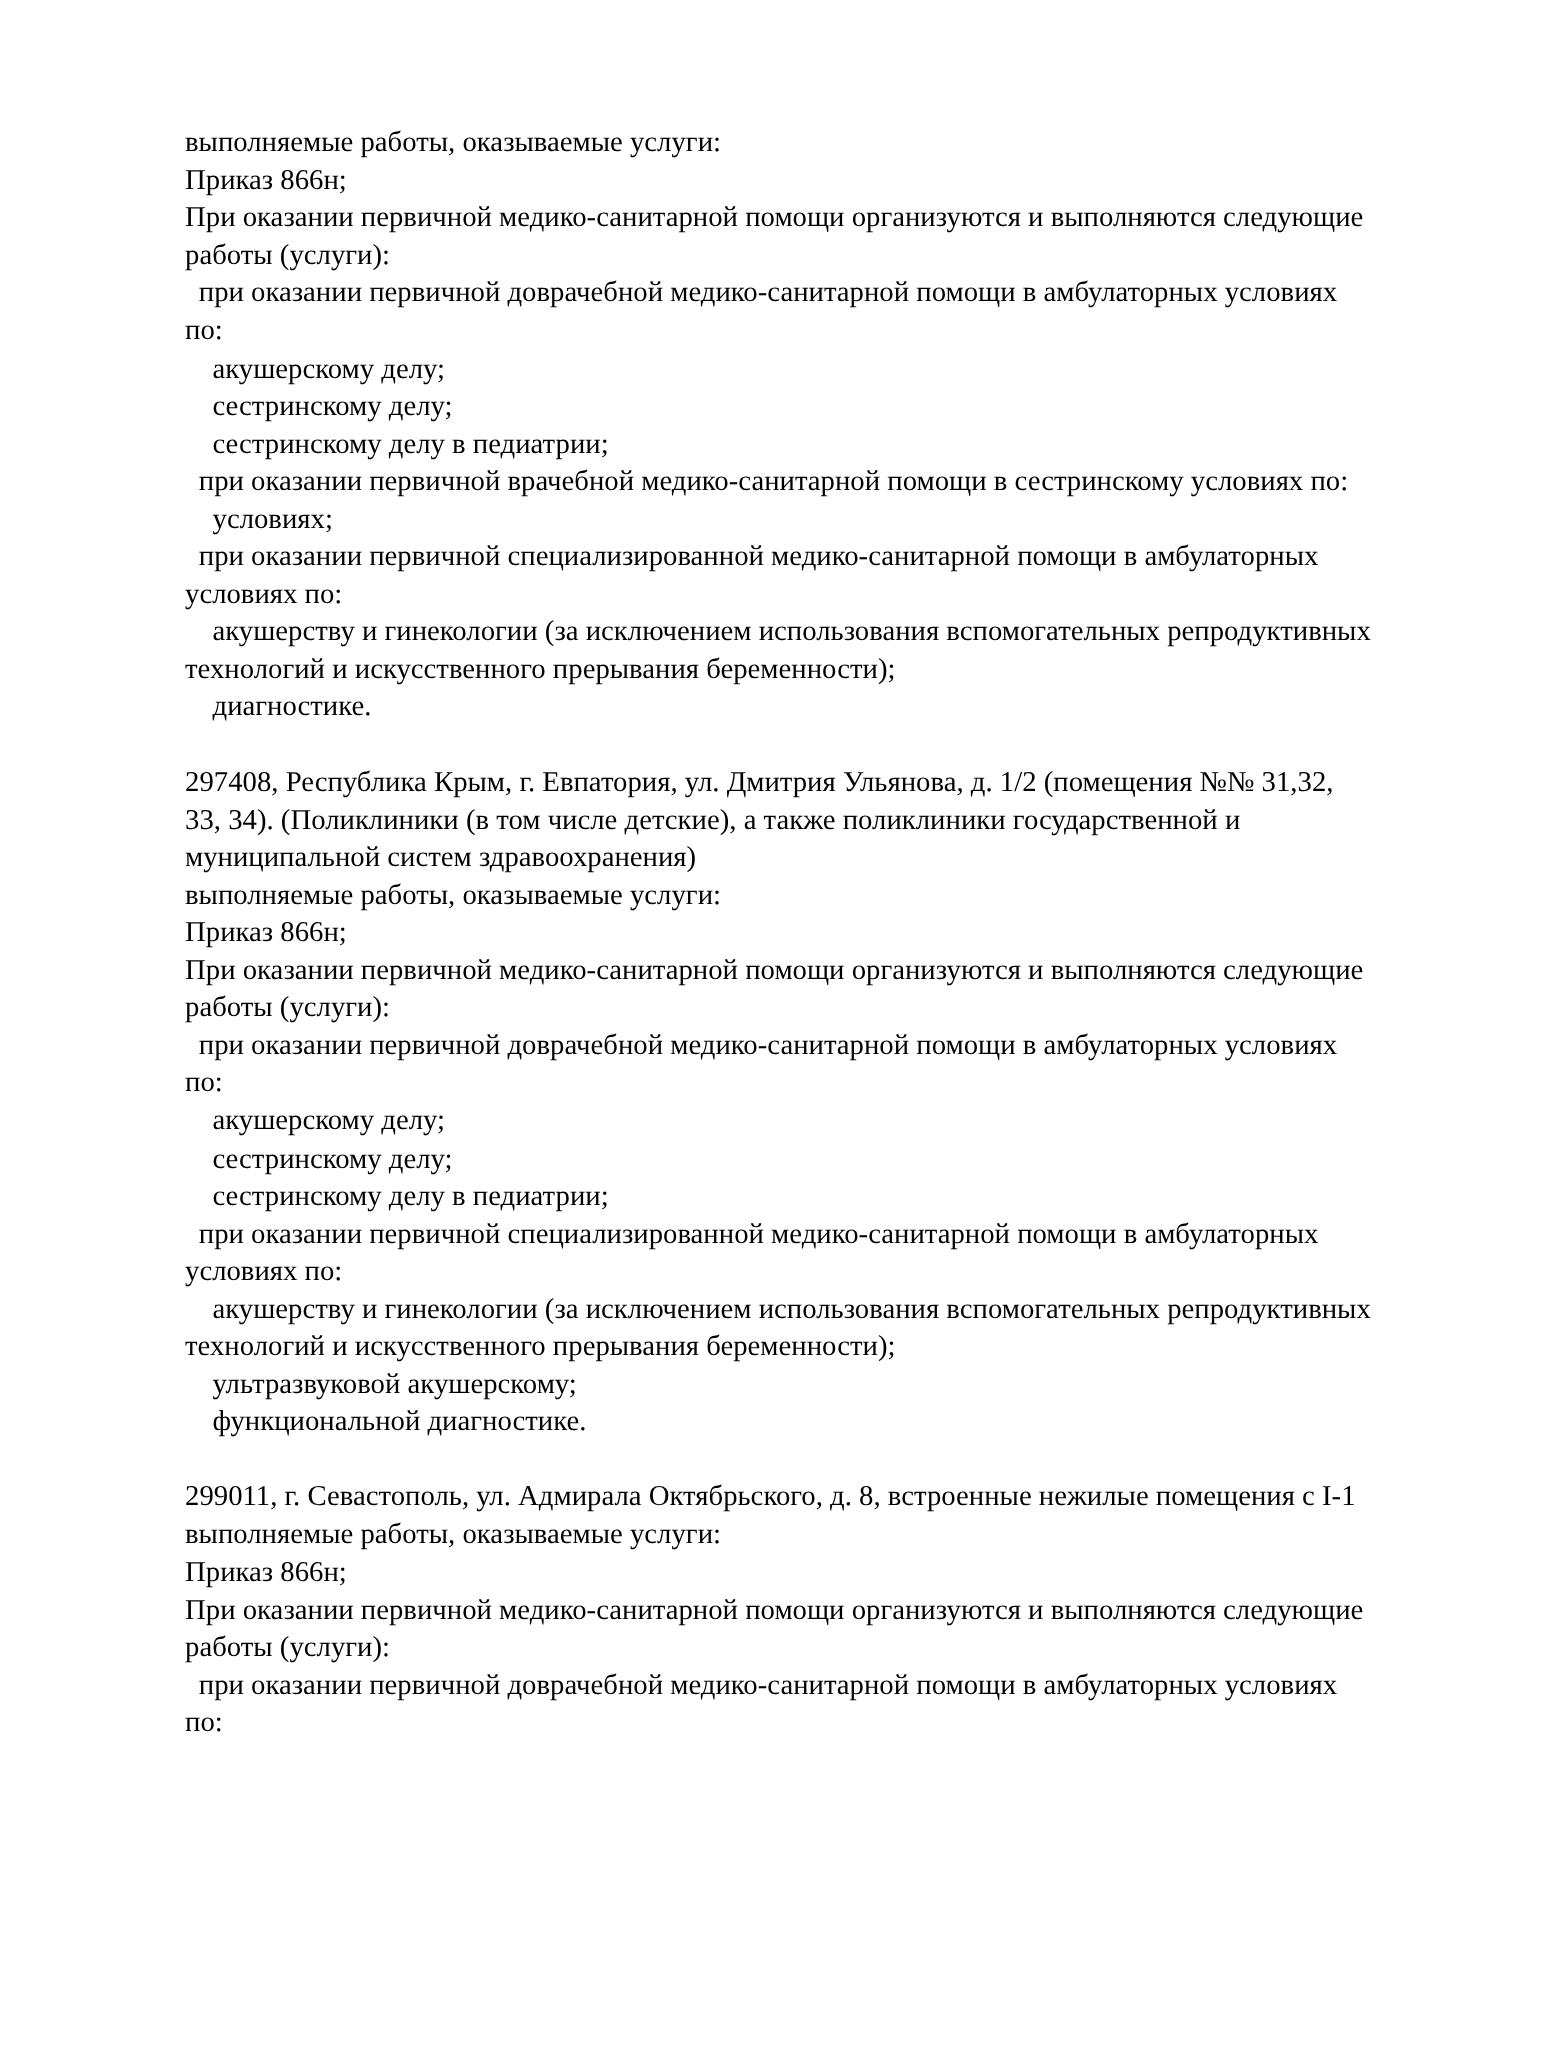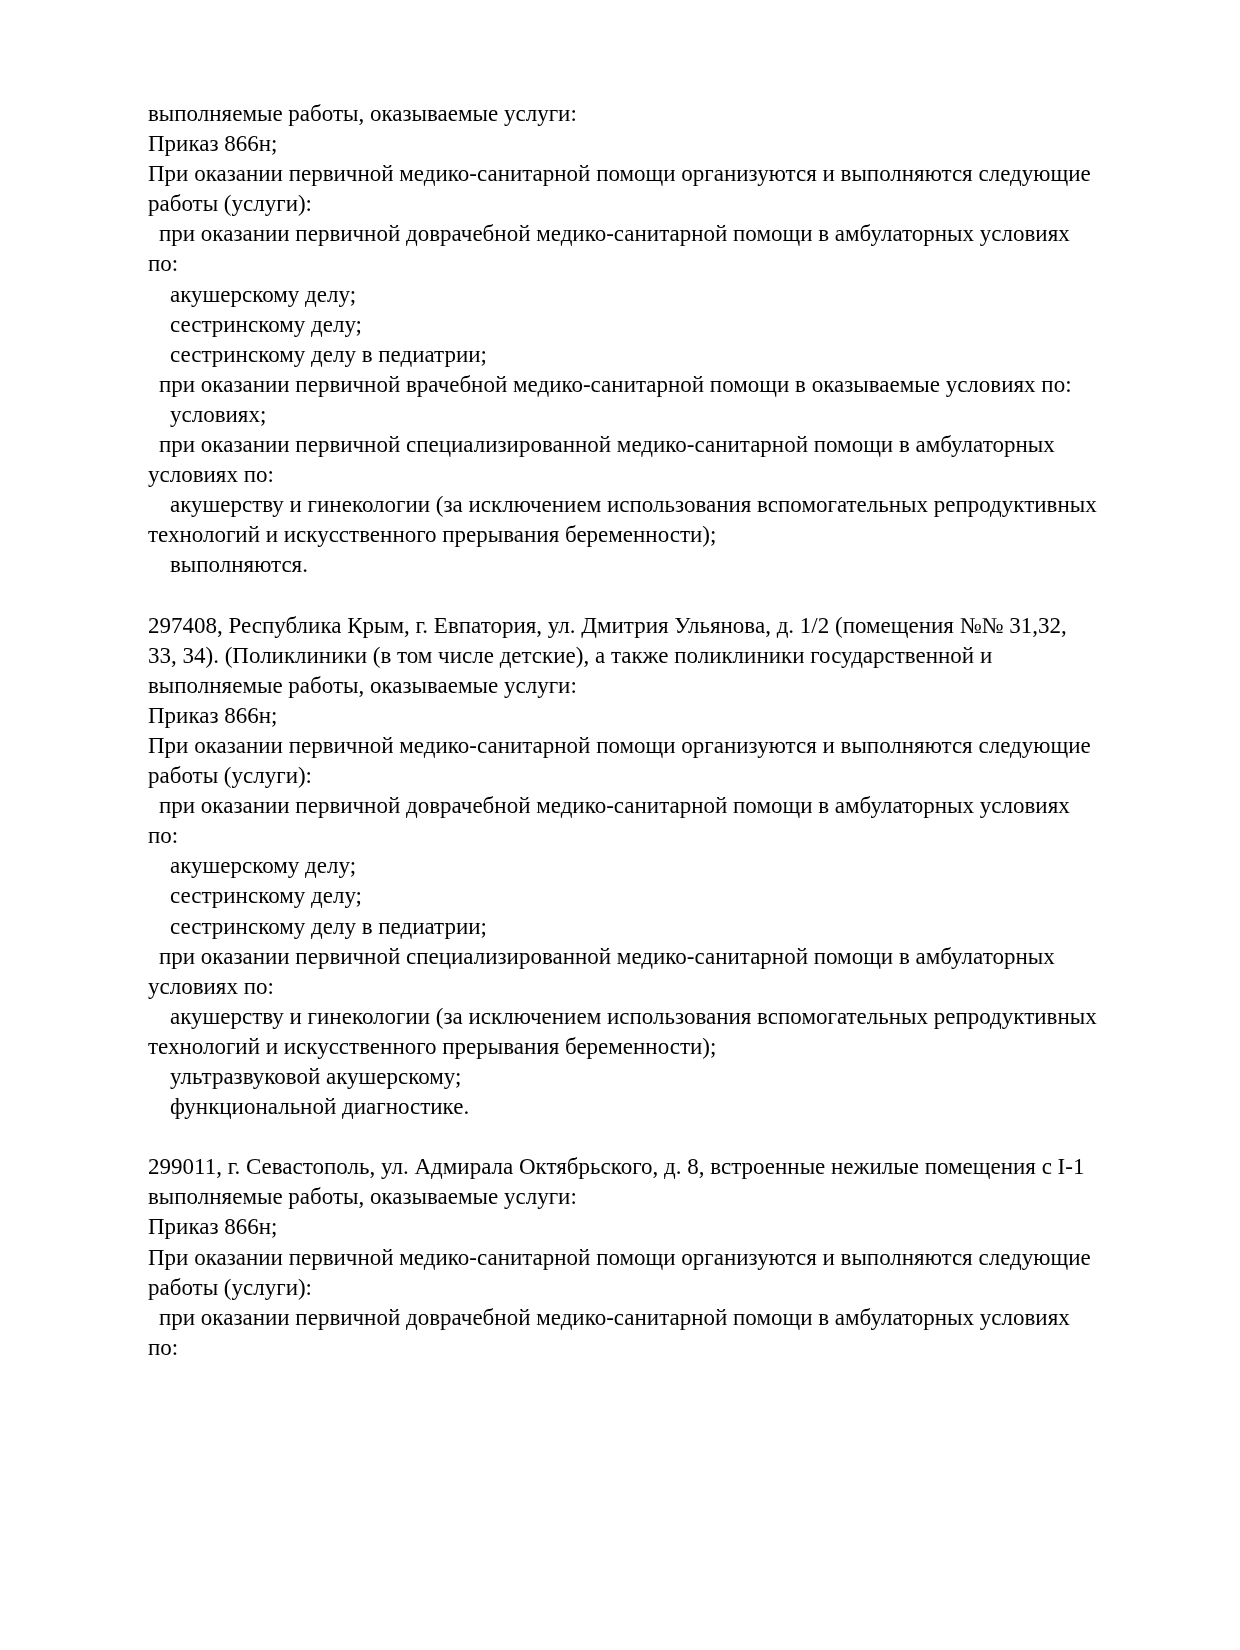--- a/index.html
+++ b/index.html
@@ -54,31 +54,32 @@
       <div class="block">
         <div class="line indent-0">выполняемые работы, оказываемые услуги:</div>
         <div class="line indent-0">Приказ 866н;</div>
         <div class="line indent-0">При оказании первичной медико-санитарной помощи организуются и выполняются следующие</div>
         <div class="line indent-0">работы (услуги):</div>
         <div class="line indent-1">при оказании первичной доврачебной медико-санитарной помощи в амбулаторных условиях</div>
         <div class="line indent-0">по:</div>
         <div class="line indent-2">акушерскому делу;</div>
         <div class="line indent-2">сестринскому делу;</div>
         <div class="line indent-2">сестринскому делу в педиатрии;</div>
-        <div class="line indent-1">при оказании первичной врачебной медико-санитарной помощи в оказываемые условиях по:</div>
+        <div class="line indent-1">при оказании первичной врачебной медико-санитарной помощи в сестринскому условиях по:</div>
         <div class="line indent-2">условиях;</div>
         <div class="line indent-1">при оказании первичной специализированной медико-санитарной помощи в амбулаторных</div>
         <div class="line indent-0">условиях по:</div>
         <div class="line indent-2">акушерству и гинекологии (за исключением использования вспомогательных репродуктивных</div>
         <div class="line indent-0">технологий и искусственного прерывания беременности);</div>
-        <div class="line indent-2">выполняются.</div>
+        <div class="line indent-2">диагностике.</div>
       </div>
       <div class="block">
         <div class="line indent-0">297408, Республика Крым, г. Евпатория, ул. Дмитрия Ульянова, д. 1/2 (помещения №№ 31,32,</div>
         <div class="line indent-0">33, 34). (Поликлиники (в том числе детские), а также поликлиники государственной и</div>
+        <div class="line indent-0">муниципальной систем здравоохранения)</div>
         <div class="line indent-0">выполняемые работы, оказываемые услуги:</div>
         <div class="line indent-0">Приказ 866н;</div>
         <div class="line indent-0">При оказании первичной медико-санитарной помощи организуются и выполняются следующие</div>
         <div class="line indent-0">работы (услуги):</div>
         <div class="line indent-1">при оказании первичной доврачебной медико-санитарной помощи в амбулаторных условиях</div>
         <div class="line indent-0">по:</div>
         <div class="line indent-2">акушерскому делу;</div>
         <div class="line indent-2">сестринскому делу;</div>
         <div class="line indent-2">сестринскому делу в педиатрии;</div>
         <div class="line indent-1">при оказании первичной специализированной медико-санитарной помощи в амбулаторных</div>

